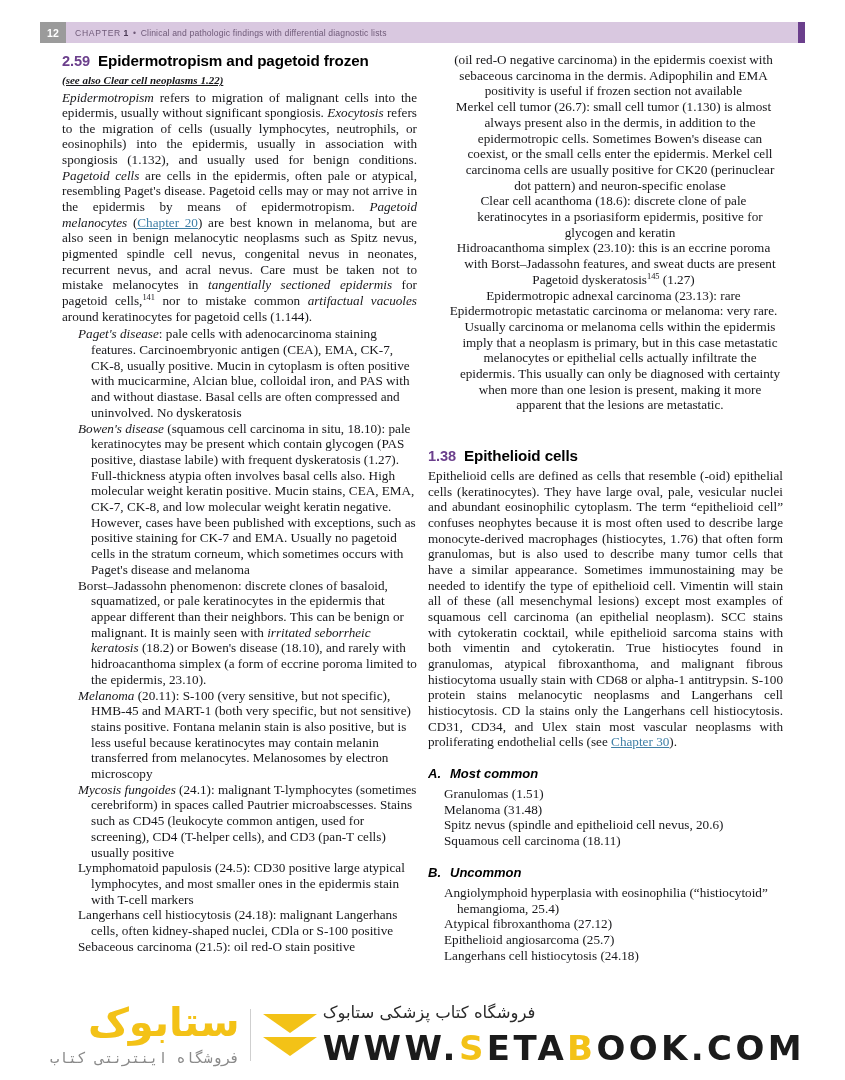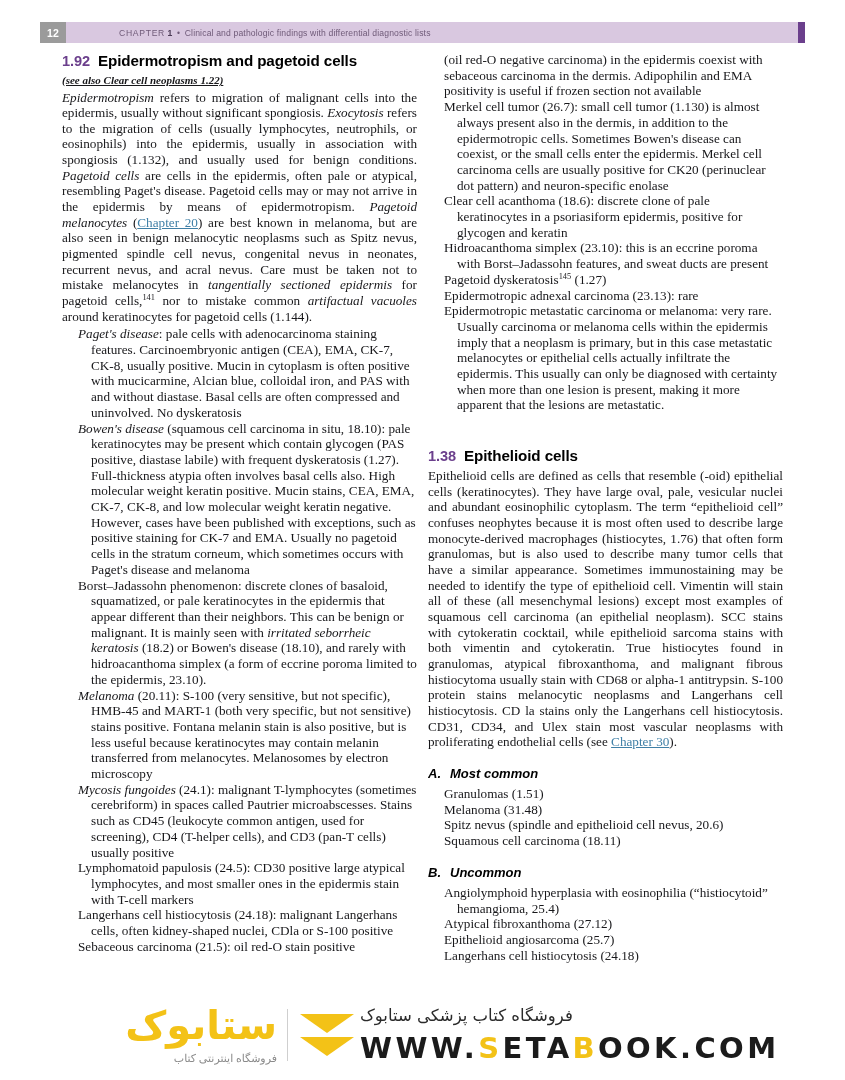--- a/index.html
+++ b/index.html
@@ -28,21 +28,20 @@
   
   #running-head {
     position: absolute;
     left: 40px;
     top: 22px;
     width: 765px;
     height: 21px;
     background: #d9c8e0;
     display: flex;
     align-items: center;
-    gap: 44px;
   }
   #running-head .folio {
     width: 26px;
     height: 21px;
     background: #9b9b9b;
     color: #ffffff;
     font-family: "Liberation Sans", sans-serif;
     font-size: 10.5px;
     font-weight: bold;
     display: flex;
@@ -191,22 +190,22 @@
   .logo-wordmark .fa-word {
     font-family: "DejaVu Sans", sans-serif;
     font-size: 40px;
     font-weight: bold;
     color: #f3c217;
     line-height: 40px;
     letter-spacing: -1px;
     direction: rtl;
   }
   .logo-wordmark .fa-sub {
-    font-family: Liberation Serif, serif;
-    font-size: 11px;
+    font-family: Liberation Mono, monospace;
+    font-size: 15px;
     color: #8a8a8a;
     margin-top: 7px;
     direction: rtl;
   }
   .logo-divider {
     width: 1px;
     height: 52px;
     background: #cfcfcf;
     margin: 0 12px 0 0;
   }
@@ -231,21 +230,21 @@
   }
   #brand-right .fa-tag {
     font-family: "DejaVu Sans", sans-serif;
     font-size: 16.5px;
     color: #2b2b2b;
     direction: rtl;
     margin-bottom: 6px;
   }
   #brand-right .url {
     font-family: "DejaVu Sans", sans-serif;
-    font-size: 29px;
+    font-size: 34px;
     font-weight: bold;
     color: #1b1b1b;
     letter-spacing: 3.4px;
   }
   #brand-right .url .hl { color: #f3c217; }
 </style>
 </head>
 <body>
 
 <div id="page-sheet">
@@ -259,43 +258,43 @@
       <span>Clinical and pathologic findings with differential diagnostic lists</span>
     </div>
     <div class="rh-tail"></div>
   </div>
 
   <div id="columns">
 
     <div class="col" id="col-left">
 
       <h2 class="sec-head">
-        <span class="num">1.92</span>
-        <span class="ttl">Epidermotropism and pagetoid cells</span>
+        <span class="num">2.59</span>
+        <span class="ttl">Epidermotropism and pagetoid frozen</span>
       </h2>
 
       <p class="seealso">(see also Clear cell neoplasms 1.22)</p>
 
       <p class="just"><i>Epidermotropism</i><span> refers to migration of malignant cells into the epidermis, usually without significant spongiosis. </span><i>Exocytosis</i><span> refers to the migration of cells (usually lymphocytes, neutrophils, or eosinophils) into the epidermis, usually in association with spongiosis (1.132), and usually used for benign conditions. </span><i>Pagetoid cells</i><span> are cells in the epidermis, often pale or atypical, resembling Paget's disease. Pagetoid cells may or may not arrive in the epidermis by means of epidermotropism. </span><i>Pagetoid melanocytes</i> (<a class="xref" href="#">Chapter 20</a>)<span> are best known in melanoma, but are also seen in benign melanocytic neoplasms such as Spitz nevus, pigmented spindle cell nevus, congenital nevus in neonates, recurrent nevus, and acral nevus. Care must be taken not to mistake melanocytes in </span><i>tangentially sectioned epidermis</i><span> for pagetoid cells,</span><sup>141</sup><span> nor to mistake common </span><i>artifactual vacuoles</i><span> around keratinocytes for pagetoid cells (1.144).</span></p>
 
       <ul class="flat">
         <li><i>Paget's disease</i><span>: pale cells with adenocarcinoma staining features. Carcinoembryonic antigen (CEA), EMA, CK-7, CK-8, usually positive. Mucin in cytoplasm is often positive with mucicarmine, Alcian blue, colloidal iron, and PAS with and without diastase. Basal cells are often compressed and uninvolved. No dyskeratosis</span></li>
         <li><i>Bowen's disease</i><span> (squamous cell carcinoma in situ, 18.10): pale keratinocytes may be present which contain glycogen (PAS positive, diastase labile) with frequent dyskeratosis (1.27). Full-thickness atypia often involves basal cells also. High molecular weight keratin positive. Mucin stains, CEA, EMA, CK-7, CK-8, and low molecular weight keratin negative. However, cases have been published with exceptions, such as positive staining for CK-7 and EMA. Usually no pagetoid cells in the stratum corneum, which sometimes occurs with Paget's disease and melanoma</span></li>
         <li><span>Borst–Jadassohn phenomenon: discrete clones of basaloid, squamatized, or pale keratinocytes in the epidermis that appear different than their neighbors. This can be benign or malignant. It is mainly seen with </span><i>irritated seborrheic keratosis</i><span> (18.2) or Bowen's disease (18.10), and rarely with hidroacanthoma simplex (a form of eccrine poroma limited to the epidermis, 23.10).</span></li>
         <li><i>Melanoma</i><span> (20.11): S-100 (very sensitive, but not specific), HMB-45 and MART-1 (both very specific, but not sensitive) stains positive. Fontana melanin stain is also positive, but is less useful because keratinocytes may contain melanin transferred from melanocytes. Melanosomes by electron microscopy</span></li>
         <li><i>Mycosis fungoides</i><span> (24.1): malignant T-lymphocytes (sometimes cerebriform) in spaces called Pautrier microabscesses. Stains such as CD45 (leukocyte common antigen, used for screening), CD4 (T-helper cells), and CD3 (pan-T cells) usually positive</span></li>
         <li><span>Lymphomatoid papulosis (24.5): CD30 positive large atypical lymphocytes, and most smaller ones in the epidermis stain with T-cell markers</span></li>
         <li><span>Langerhans cell histiocytosis (24.18): malignant Langerhans cells, often kidney-shaped nuclei, CDla or S-100 positive</span></li>
         <li><span>Sebaceous carcinoma (21.5): oil red-O stain positive</span></li>
       </ul>
     </div>
 
     <div class="col" id="col-right">
 
-      <ul class="flat" style="margin-top:0;">
+      <ul class="flat" style="margin-top:0;text-align:center;">
         <li style="padding-left:0;text-indent:0;"><span>(oil red-O negative carcinoma) in the epidermis coexist with sebaceous carcinoma in the dermis. Adipophilin and EMA positivity is useful if frozen section not available</span></li>
         <li><span>Merkel cell tumor (26.7): small cell tumor (1.130) is almost always present also in the dermis, in addition to the epidermotropic cells. Sometimes Bowen's disease can coexist, or the small cells enter the epidermis. Merkel cell carcinoma cells are usually positive for CK20 (perinuclear dot pattern) and neuron-specific enolase</span></li>
         <li><span>Clear cell acanthoma (18.6): discrete clone of pale keratinocytes in a psoriasiform epidermis, positive for glycogen and keratin</span></li>
         <li><span>Hidroacanthoma simplex (23.10): this is an eccrine poroma with Borst–Jadassohn features, and sweat ducts are present</span></li>
         <li><span>Pagetoid dyskeratosis</span><sup>145</sup><span> (1.27)</span></li>
         <li><span>Epidermotropic adnexal carcinoma (23.13): rare</span></li>
         <li><span>Epidermotropic metastatic carcinoma or melanoma: very rare. Usually carcinoma or melanoma cells within the epidermis imply that a neoplasm is primary, but in this case metastatic melanocytes or epithelial cells actually infiltrate the epidermis. This usually can only be diagnosed with certainty when more than one lesion is present, making it more apparent that the lesions are metastatic.</span></li>
       </ul>
 
       <h2 class="sec-head sp-head">

